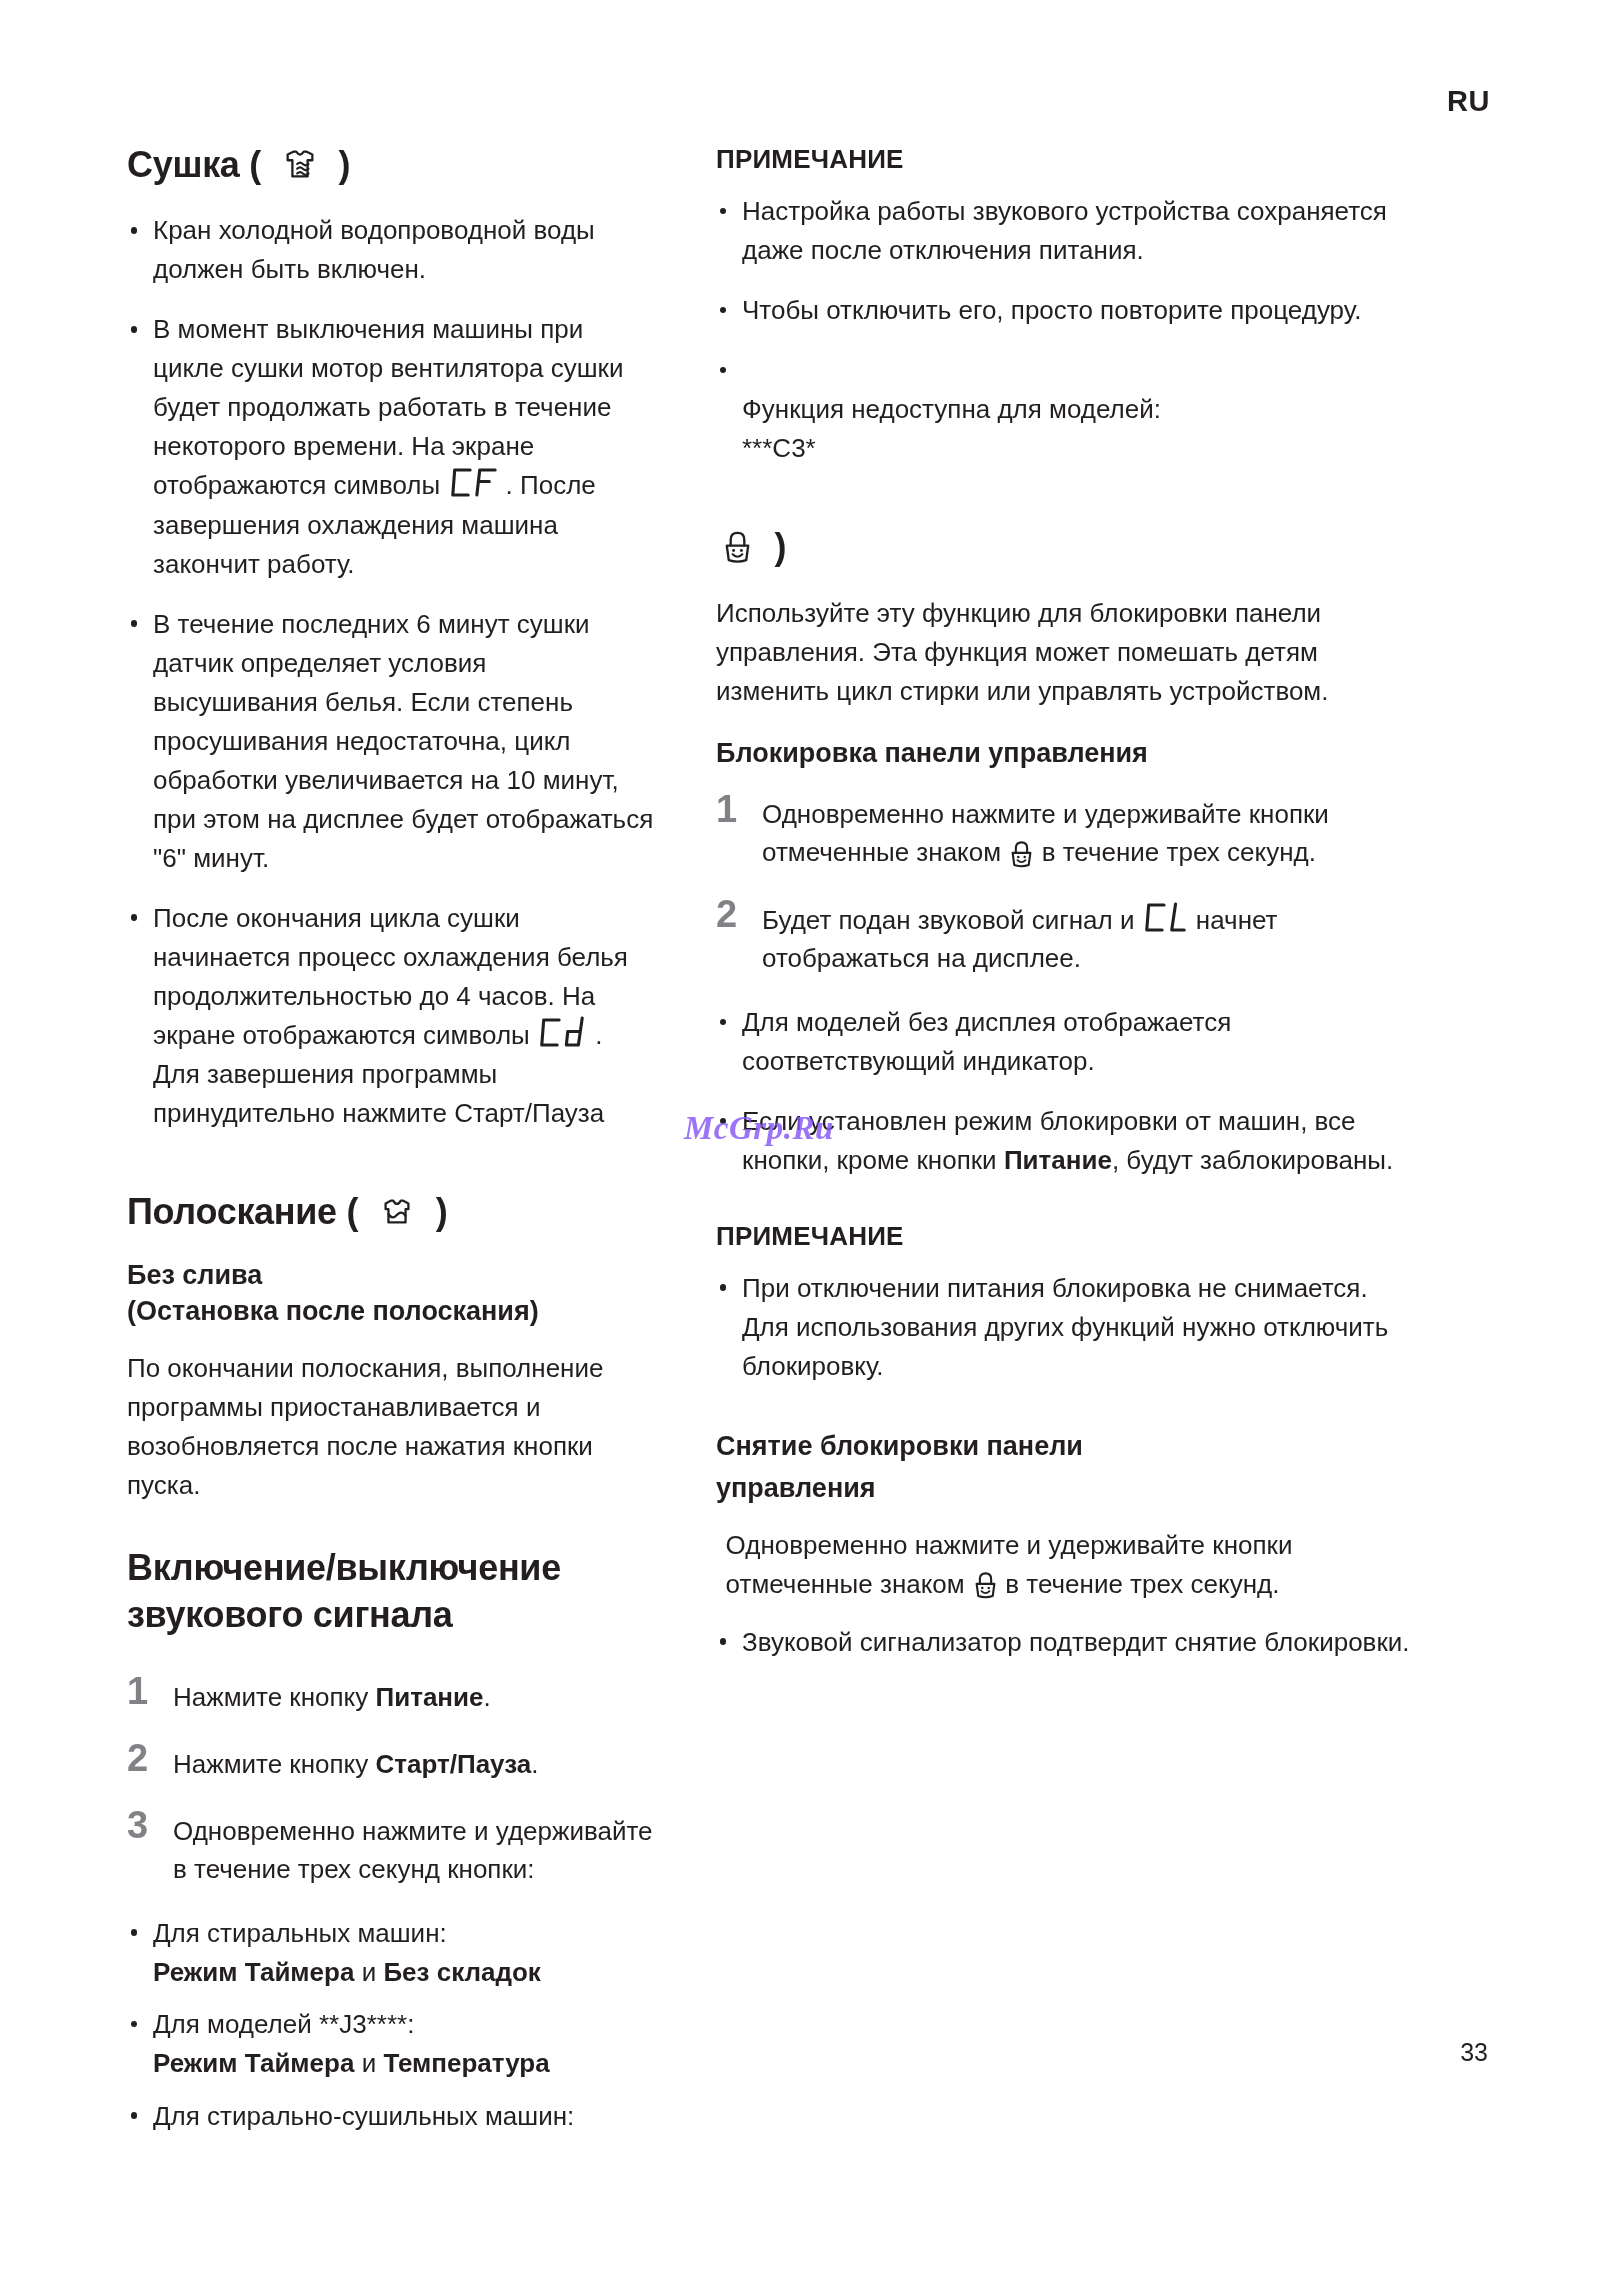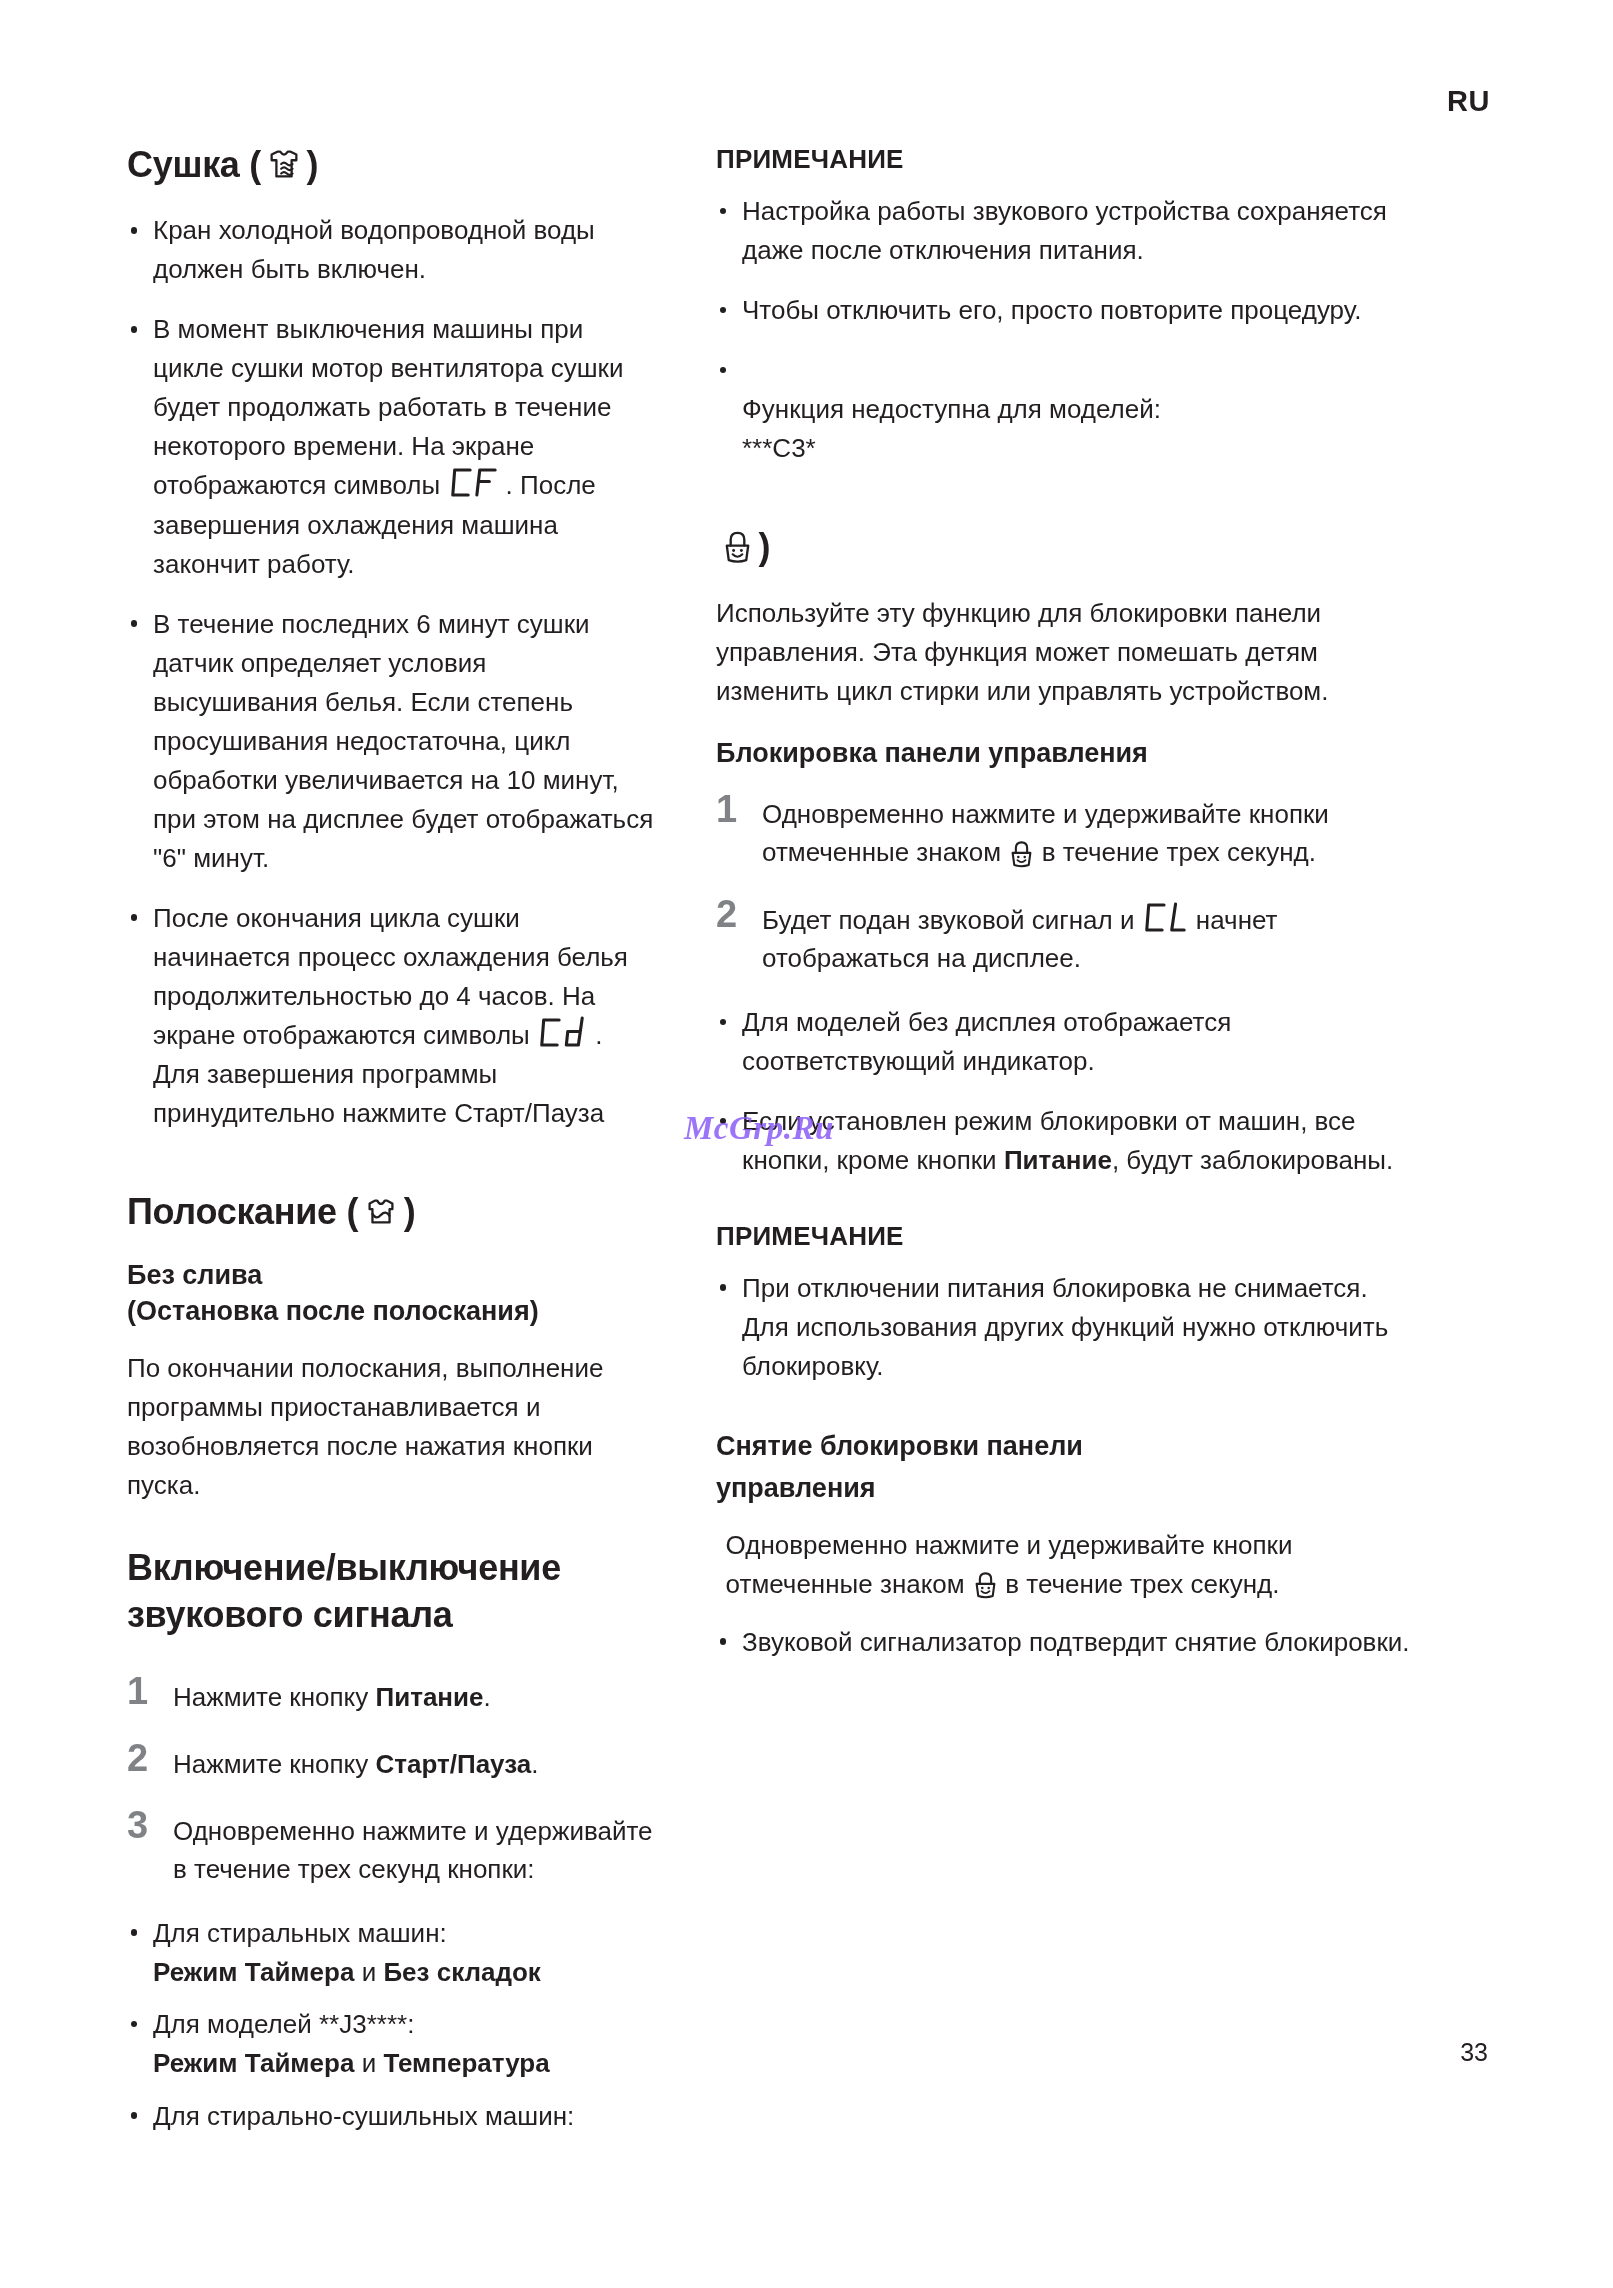--- a/index.html
+++ b/index.html
@@ -78,21 +78,21 @@
 
   
   h1.sec-title {
     font-size: 36px;
     font-weight: bold;
     margin: 0 0 25px 0;
     line-height: 1.18;
     letter-spacing: -0.3px;
     display: flex;
     align-items: center;
-    gap: 0px;
+    gap: 16px;
     white-space: nowrap;
   }
   h1.sec-title .paren {
     font-weight: bold;
     font-size: 36px;
   }
   h2.sub-title {
     font-size: 27px;
     font-weight: bold;
     margin: 0 0 19px 0;

